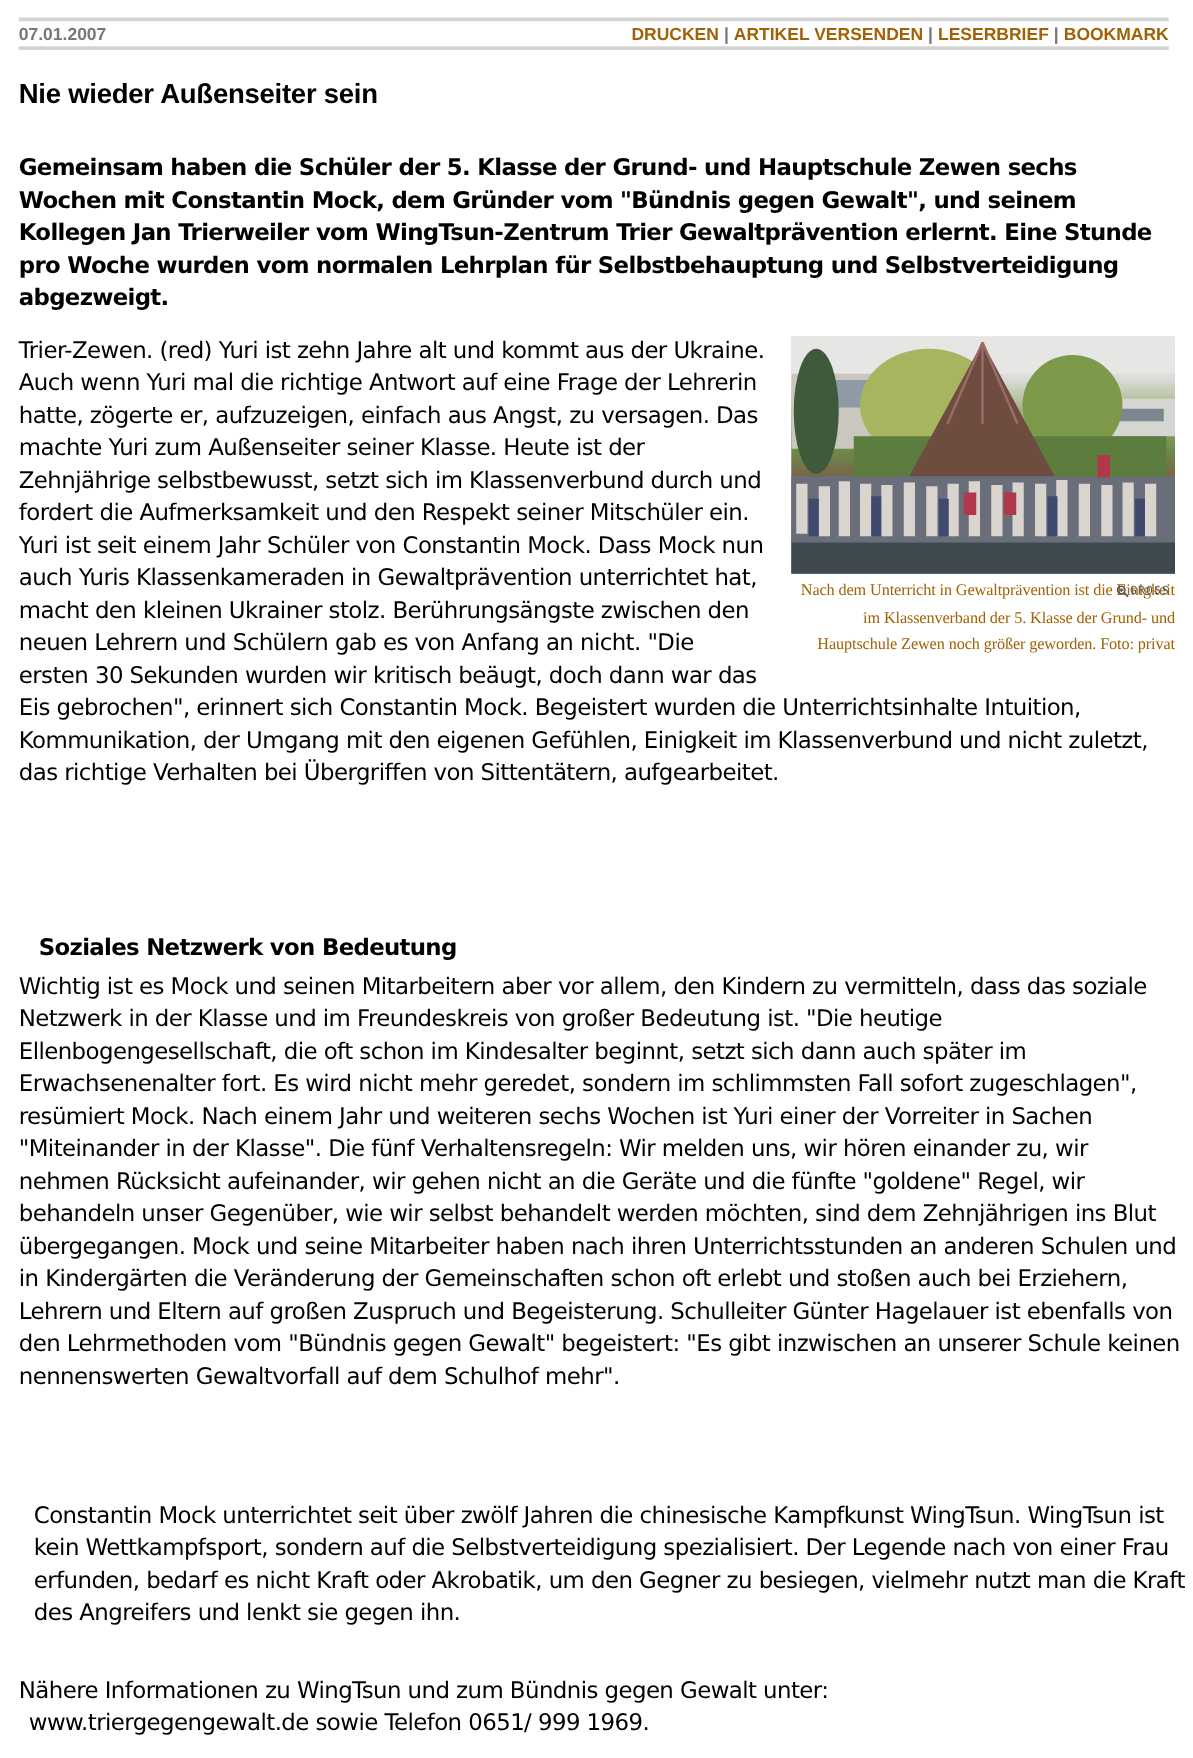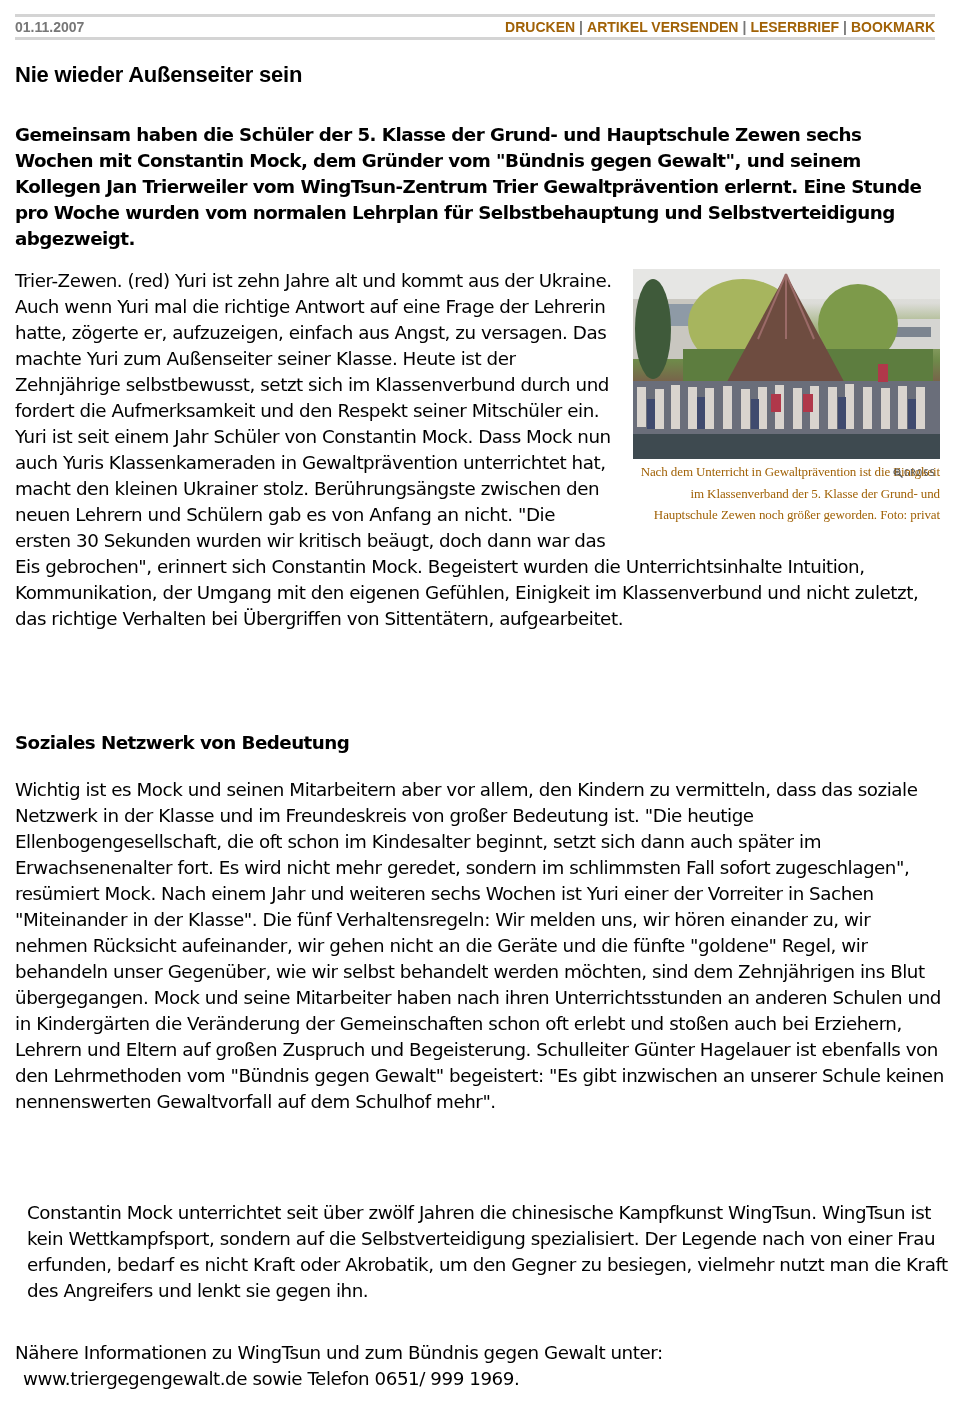--- a/index.html
+++ b/index.html
@@ -38,33 +38,33 @@
     .zoom-row { height: 14px; position: relative; }
     .gross {
       position: absolute; right: 4px; top: 1px; font-family: "DejaVu Sans Mono", monospace;
       font-size: 9px; color: #555; letter-spacing: 1px; cursor: pointer; display: flex; align-items: center; gap: 1px;
     }
     .caption {
       font-family: Liberation Serif, serif; font-size: 13px; line-height: 21.5px; color: #a16207;
       margin-top: -12px; padding-left: 6px; letter-spacing: -0.1px;
     }
     .subhead {
-      position: absolute; left: 15px; top: 732px; margin: 0;
+      position: absolute; left: 15px; top: 732px; margin: 16px;
       font-family: "DejaVu Sans", sans-serif; font-weight: bold; font-size: 18.3px; letter-spacing: -0.55px;
     }
     .para2 { position: absolute; left: 15px; top: 777px; width: 930px; margin: 0; }
     .para3 { position: absolute; left: 15px; top: 1188px; width: 930px; margin: 12px; }
     .para4 { position: absolute; left: 15px; top: 1340px; width: 930px; margin: 0; }
     .para4 .line2 { display: block; padding-left: 8px; }
   </style>
 </head>
 <body>
 
 <div class="topbar">
-  <span class="date">01.11.2007</span>
+  <span class="date">07.01.2007</span>
   <span class="actions">
     <a>DRUCKEN</a><span class="sep">|</span><a>ARTIKEL VERSENDEN</a><span class="sep">|</span><a>LESERBRIEF</a><span class="sep">|</span><a>BOOKMARK</a>
   </span>
 </div>
 
 <h1 class="title">Nie wieder Außenseiter sein</h1>
 
 <p class="lead">Gemeinsam haben die Schüler der 5. Klasse der Grund- und Hauptschule Zewen sechs Wochen mit Constantin Mock, dem Gründer vom "Bündnis gegen Gewalt", und seinem Kollegen Jan Trierweiler vom WingTsun-Zentrum Trier Gewaltprävention erlernt. Eine Stunde pro Woche wurden vom normalen Lehrplan für Selbstbehauptung und Selbstverteidigung abgezweigt.</p>
 
 <div class="para1 body-text">

